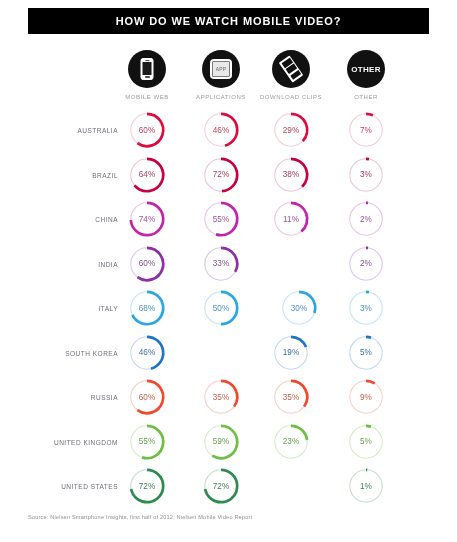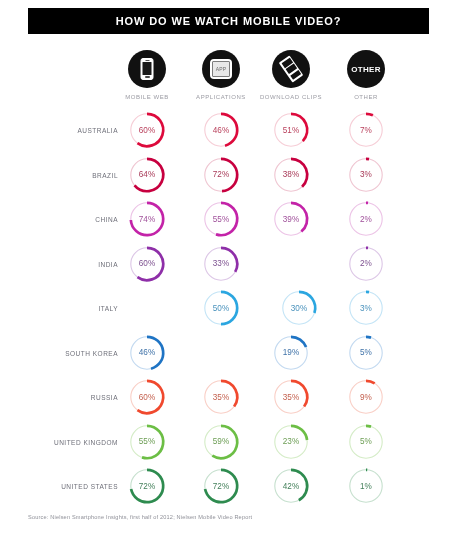--- a/index.html
+++ b/index.html
@@ -291,21 +291,21 @@
             <circle cx="22" cy="22" r="16.2" fill="none" stroke="#f6cdd6" stroke-width="1.1"></circle>
             <path d="M 22 5.800000000000001 A 16.2 16.2 0 0 1 26.029 37.691" fill="none" stroke="#dd0a3c" stroke-width="2.7" stroke-linecap="butt"></path>
           </svg>
           <div class="val" style="color: rgb(185, 64, 92);">46%</div>
         </div>
         <div class="cell" style="left: 269px;">
           <svg width="44" height="44" viewBox="0 0 44 44">
             <circle cx="22" cy="22" r="16.2" fill="none" stroke="#f6cdd6" stroke-width="1.1"></circle>
             <path d="M 22 5.800000000000001 A 16.2 16.2 0 0 1 33.809 33.090" fill="none" stroke="#dd0a3c" stroke-width="2.7" stroke-linecap="butt"></path>
           </svg>
-          <div class="val" style="color: rgb(185, 64, 92);">51%</div>
+          <div class="val" style="color: rgb(185, 64, 92);">29%</div>
         </div>
         <div class="cell" style="left: 344px;">
           <svg width="44" height="44" viewBox="0 0 44 44">
             <circle cx="22" cy="22" r="16.2" fill="none" stroke="#f6cdd6" stroke-width="1.1"></circle>
             <path d="M 22 5.800000000000001 A 16.2 16.2 0 0 1 28.898 7.342" fill="none" stroke="#dd0a3c" stroke-width="2.7" stroke-linecap="butt"></path>
           </svg>
           <div class="val" style="color: rgb(185, 64, 92);">7%</div>
         </div>
       </div>
       <div class="row">
@@ -353,21 +353,21 @@
             <circle cx="22" cy="22" r="16.2" fill="none" stroke="#ecc3e6" stroke-width="1.1"></circle>
             <path d="M 22 5.800000000000001 A 16.2 16.2 0 1 1 16.994 37.407" fill="none" stroke="#c323a8" stroke-width="2.7" stroke-linecap="butt"></path>
           </svg>
           <div class="val" style="color: rgb(160, 81, 155);">55%</div>
         </div>
         <div class="cell" style="left: 269px;">
           <svg width="44" height="44" viewBox="0 0 44 44">
             <circle cx="22" cy="22" r="16.2" fill="none" stroke="#ecc3e6" stroke-width="1.1"></circle>
             <path d="M 22 5.800000000000001 A 16.2 16.2 0 0 1 32.326 34.482" fill="none" stroke="#c323a8" stroke-width="2.7" stroke-linecap="butt"></path>
           </svg>
-          <div class="val" style="color: rgb(160, 81, 155);">39%</div>
+          <div class="val" style="color: rgb(160, 81, 155);">11%</div>
         </div>
         <div class="cell" style="left: 344px;">
           <svg width="44" height="44" viewBox="0 0 44 44">
             <circle cx="22" cy="22" r="16.2" fill="none" stroke="#ecc3e6" stroke-width="1.1"></circle>
             <path d="M 22 5.800000000000001 A 16.2 16.2 0 0 1 24.030 5.928" fill="none" stroke="#c323a8" stroke-width="2.7" stroke-linecap="butt"></path>
           </svg>
           <div class="val" style="color: rgb(160, 81, 155);">2%</div>
         </div>
       </div>
       <div class="row">
@@ -389,20 +389,27 @@
         <div class="cell" style="left: 344px;">
           <svg width="44" height="44" viewBox="0 0 44 44">
             <circle cx="22" cy="22" r="16.2" fill="none" stroke="#dcc6e6" stroke-width="1.1"></circle>
             <path d="M 22 5.800000000000001 A 16.2 16.2 0 0 1 24.030 5.928" fill="none" stroke="#8e2fa8" stroke-width="2.7" stroke-linecap="butt"></path>
           </svg>
           <div class="val" style="color: rgb(125, 81, 144);">2%</div>
         </div>
       </div>
       <div class="row">
         <div class="row-label">ITALY</div>
+        <div class="cell" style="left: 125px;">
+          <svg width="44" height="44" viewBox="0 0 44 44">
+            <circle cx="22" cy="22" r="16.2" fill="none" stroke="#c3e4f6" stroke-width="1.1"></circle>
+            <path d="M 22 5.800000000000001 A 16.2 16.2 0 1 1 7.342 28.898" fill="none" stroke="#2ba6e0" stroke-width="2.7" stroke-linecap="butt"></path>
+          </svg>
+          <div class="val" style="color: rgb(75, 147, 189);">68%</div>
+        </div>
         <div class="cell" style="left: 199px;">
           <svg width="44" height="44" viewBox="0 0 44 44">
             <circle cx="22" cy="22" r="16.2" fill="none" stroke="#c3e4f6" stroke-width="1.1"></circle>
             <path d="M 22 5.800000000000001 A 16.2 16.2 0 0 1 22.000 38.200" fill="none" stroke="#2ba6e0" stroke-width="2.7" stroke-linecap="butt"></path>
           </svg>
           <div class="val" style="color: rgb(75, 147, 189);">50%</div>
         </div>
         <div class="cell" style="left: 277px; text-align: right;">
           <svg width="44" height="44" viewBox="0 0 44 44">
             <circle cx="22" cy="22" r="16.2" fill="none" stroke="#c3e4f6" stroke-width="1.1"></circle>
@@ -513,27 +520,20 @@
           </svg>
           <div class="val" style="color: rgb(68, 128, 91);">72%</div>
         </div>
         <div class="cell" style="left: 199px;">
           <svg width="44" height="44" viewBox="0 0 44 44">
             <circle cx="22" cy="22" r="16.2" fill="none" stroke="#c6e0ce" stroke-width="1.1"></circle>
             <path d="M 22 5.800000000000001 A 16.2 16.2 0 1 1 6.087 25.036" fill="none" stroke="#2e8b4f" stroke-width="2.7" stroke-linecap="butt"></path>
           </svg>
           <div class="val" style="color: rgb(68, 128, 91);">72%</div>
         </div>
-        <div class="cell" style="left: 269px;">
-          <svg width="44" height="44" viewBox="0 0 44 44">
-            <circle cx="22" cy="22" r="16.2" fill="none" stroke="#c6e0ce" stroke-width="1.1"></circle>
-            <path d="M 22 5.800000000000001 A 16.2 16.2 0 0 1 29.804 36.196" fill="none" stroke="#2e8b4f" stroke-width="2.7" stroke-linecap="butt"></path>
-          </svg>
-          <div class="val" style="color: rgb(68, 128, 91);">42%</div>
-        </div>
         <div class="cell" style="left: 344px;">
           <svg width="44" height="44" viewBox="0 0 44 44">
             <circle cx="22" cy="22" r="16.2" fill="none" stroke="#c6e0ce" stroke-width="1.1"></circle>
             <path d="M 22 5.800000000000001 A 16.2 16.2 0 0 1 23.220 5.846" fill="none" stroke="#2e8b4f" stroke-width="2.7" stroke-linecap="butt"></path>
           </svg>
           <div class="val" style="color: rgb(68, 128, 91);">1%</div>
         </div>
       </div>
     </div>
 

